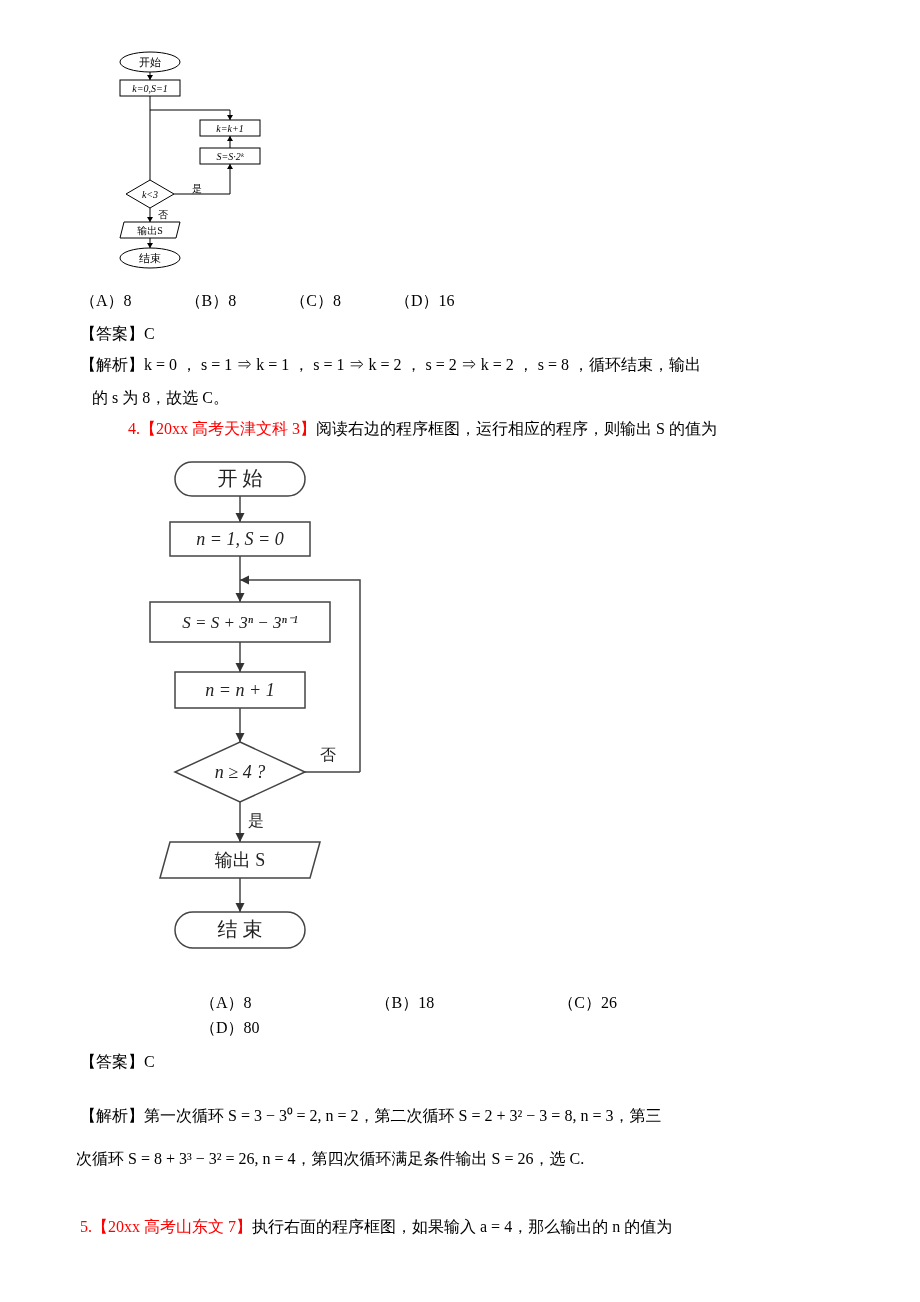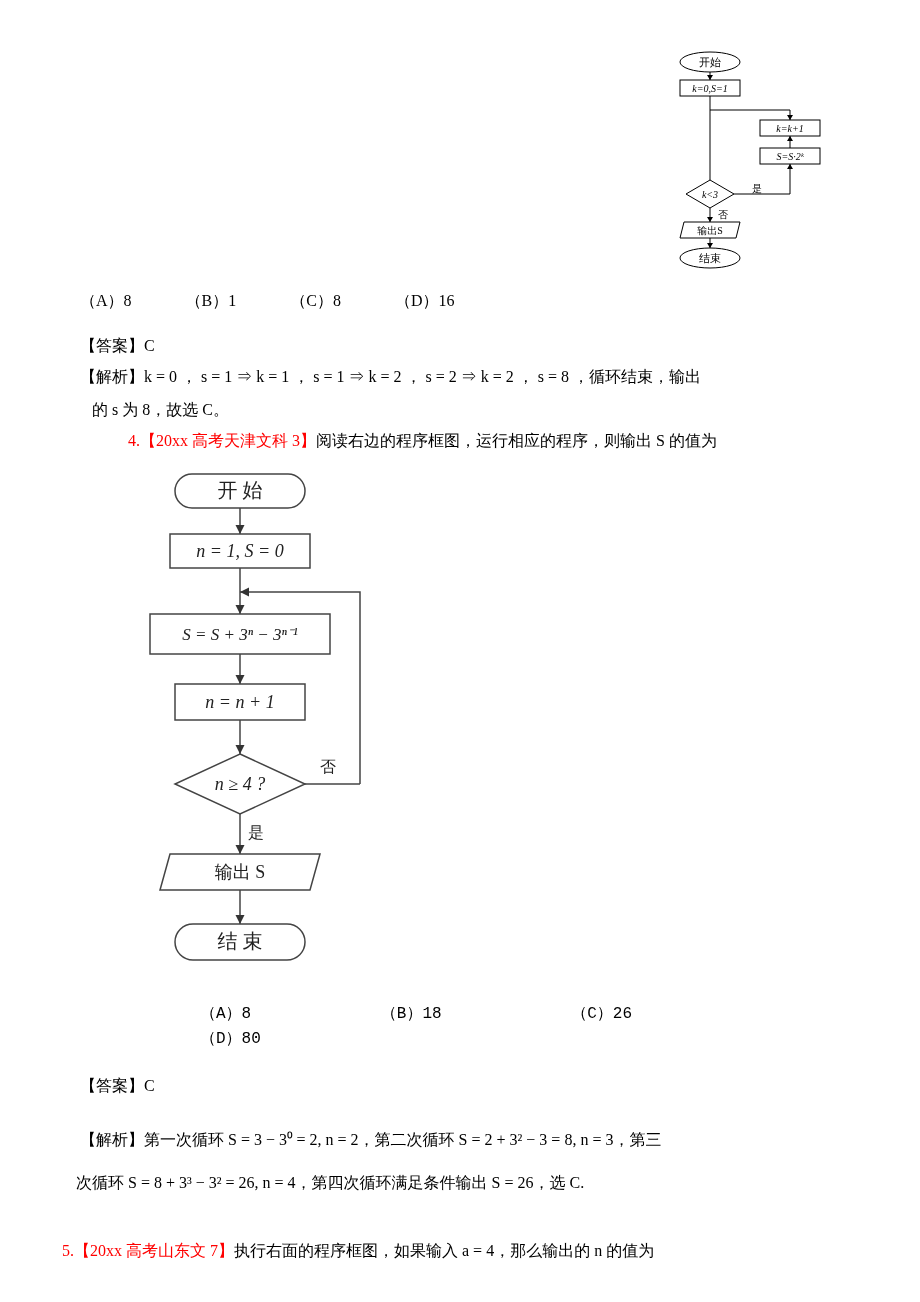--- a/index.html
+++ b/index.html
@@ -8,56 +8,54 @@
     line-height: 1.6;
     color: #000;
     background: #fff;
     margin: 0;
     padding: 40px 60px;
     width: 920px;
     box-sizing: border-box;
   }
   .flowchart-small {
     margin: 10px 0 10px 40px;
-    text-align: right;
   }
   .flowchart-large {
     margin: 10px 0 10px 60px;
   }
   .options {
     margin: 4px 0 4px 20px;
     font-family: "SimSun", serif;
   }
   .options span {
     display: inline-block;
     margin-right: 50px;
   }
   .options-wide span {
     margin-right: 120px;
   }
   .answer-line {
-    margin: 20px 0 4px 20px;
+    margin: 8px 0 4px 20px;
   }
   .analysis {
     margin: 4px 0 4px 20px;
     font-family: "Times New Roman", "SimSun", serif;
     line-height: 1.8;
   }
   .analysis-cont {
     margin-left: 16px;
   }
   .red {
     color: #ff0000;
   }
   .math {
     font-family: "Times New Roman", serif;
   }
   .indented {
     margin-left: 140px;
-    font-family: Liberation Mono, monospace;
   }
   svg text {
     font-family: "Times New Roman", "SimSun", serif;
   }
 </style>
 </head>
 <body>
 
 <div class="flowchart-small">
 <svg width="200" height="220" viewBox="0 0 200 220">
@@ -100,21 +98,21 @@
   <line x1="50" y1="188" x2="50" y2="198" stroke="#000"></line>
   <polygon points="50,198 47,193 53,193" fill="#000"></polygon>
 
   <ellipse cx="50" cy="208" rx="30" ry="10" fill="none" stroke="#000"></ellipse>
   <text x="50" y="212" text-anchor="middle" font-size="11">结束</text>
 </svg>
 </div>
 
 <div class="options">
   <span>（A）8</span>
-  <span>（B）1</span>
+  <span>（B）8</span>
   <span>（C）8</span>
   <span>（D）16</span>
 </div>
 
 <div class="answer-line">【答案】C</div>
 
 <div class="analysis">
   <span>【解析】</span><span class="math">k = 0 ， s = 1 ⇒ k = 1 ， s = 1 ⇒ k = 2 ， s = 2 ⇒ k = 2 ， s = 8 ，循环结束，输出</span>
 </div>
 <div class="analysis" style="margin-left:32px">的 s 为 8，故选 C。</div>
@@ -179,15 +177,15 @@
 <div class="answer-line">【答案】C</div>
 
 <div class="analysis" style="margin-top:28px">
   <span>【解析】</span><span>第一次循环 </span><span class="math">S = 3 − 3⁰ = 2, n = 2</span><span>，第二次循环 </span><span class="math">S = 2 + 3² − 3 = 8, n = 3</span><span>，第三</span>
 </div>
 
 <div class="analysis analysis-cont" style="margin-top:14px">
   <span>次循环 </span><span class="math">S = 8 + 3³ − 3² = 26, n = 4</span><span>，第四次循环满足条件输出 </span><span class="math">S = 26</span><span>，选 C.</span>
 </div>
 
-<div style="margin-left:2px; margin-top:40px">
+<div style="margin-left:20px; margin-top:40px">
   <span class="red">5.</span><span class="red">【20xx 高考山东文 7】</span><span>执行右面的程序框图，如果输入 </span><span class="math">a = 4</span><span>，那么输出的 n 的值为</span>
 </div>
 
 </body></html>

